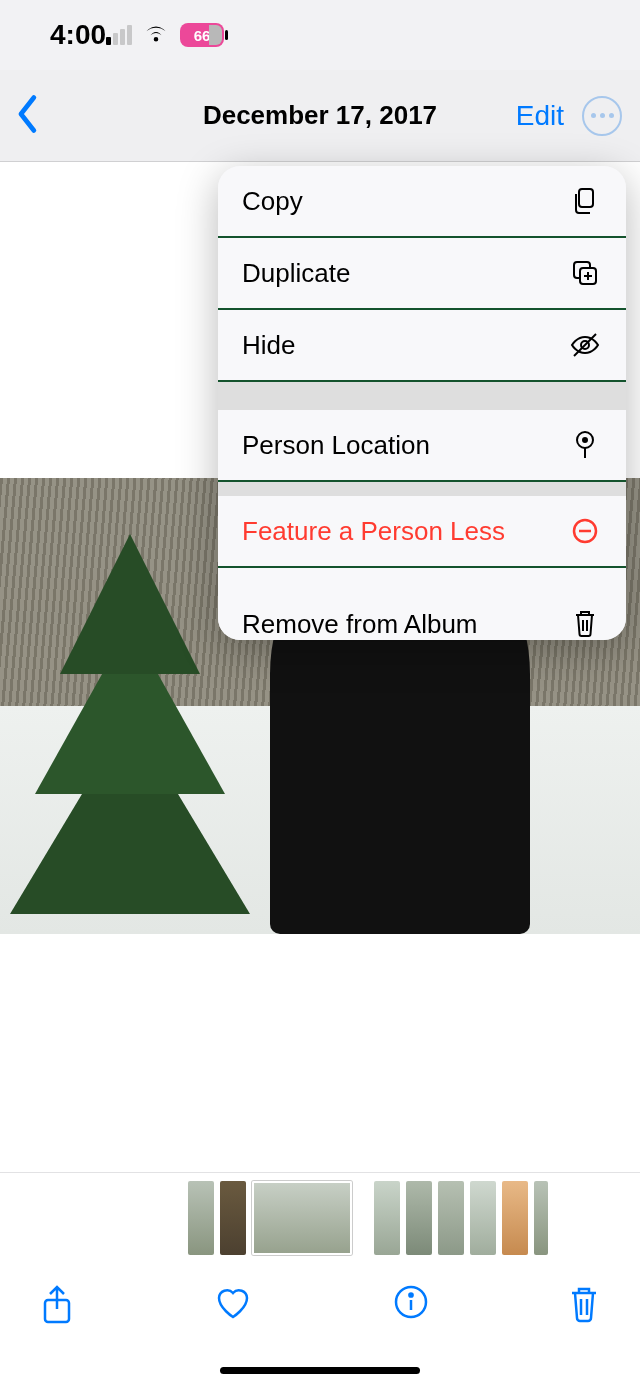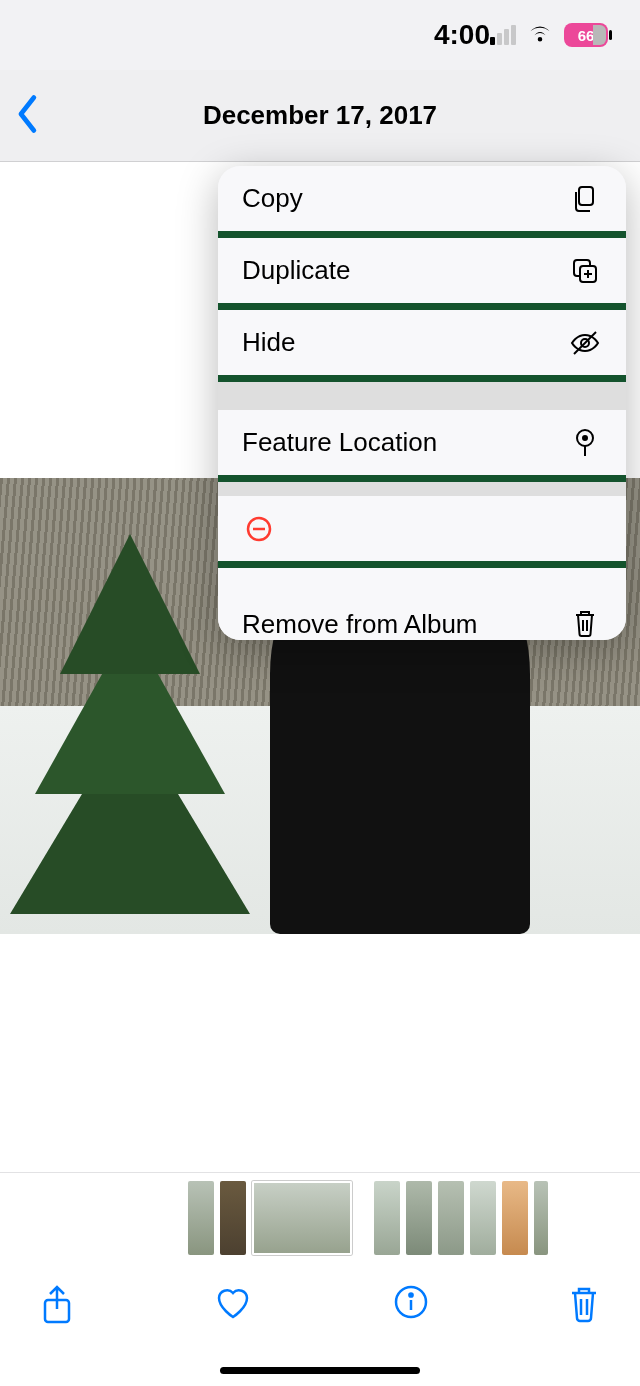--- a/index.html
+++ b/index.html
@@ -1,20 +1,20 @@
 <!DOCTYPE html>
 <html><head>
 <meta charset="utf-8">
 <style>
   * { box-sizing: border-box; margin: 0; padding: 0; }
   html, body { width: 640px; height: 1386px; font-family: -apple-system, "Helvetica Neue", Arial, sans-serif; background: #fff; }
   .screen { position: relative; width: 640px; height: 1386px; overflow: hidden; background: #f2f2f4; }
 
   
-  .status-bar { height: 70px; display: flex; align-items: center; justify-content: flex-end; padding: 0 32px 0 50px; font-weight: 600; font-size: 28px; }
+  .status-bar { height: 70px; display: flex; align-items: center; justify-content: flex-start; padding: 0 56px 0 50px; font-weight: 600; font-size: 28px; }
   .status-right { display: flex; align-items: center; gap: 10px; }
   .signal { display: flex; align-items: flex-end; gap: 2px; }
   .sig-bar { width: 5px; background: #c8c8c9; border-radius: 1px; }
   .sig-bar.on { background: #000; }
   .sb1 { height: 8px; } .sb2 { height: 12px; } .sb3 { height: 16px; } .sb4 { height: 20px; }
   .batt { display: inline-flex; align-items: center; }
   .batt-body { width: 44px; height: 24px; border-radius: 8px; background: #ec4899; position: relative; display:flex; align-items:center; justify-content:center; color:#fff; font-size:15px; font-weight:700; }
   .batt-body::after { content:""; position:absolute; right:-4px; top:7px; width:3px; height:10px; background:#000; border-radius:2px; }
   .batt-fill { position:absolute; right:2px; top:2px; bottom:2px; width:30%; background:#b8b8b8; border-radius:0 6px 6px 0; }
 
@@ -49,21 +49,21 @@
   .pine .tri { position:absolute; left:50%; transform:translateX(-50%); width:0; height:0; border-left:120px solid transparent; border-right:120px solid transparent; border-bottom:200px solid #2e5a2d; filter:brightness(.85); }
   .pine .tri.t2 { border-left-width:95px; border-right-width:95px; border-bottom-width:170px; bottom:130px; filter:brightness(.95);}
   .pine .tri.t3 { border-left-width:70px; border-right-width:70px; border-bottom-width:140px; bottom:250px; }
   .pine .tri.t1 { bottom:10px; }
   .person { position:absolute; bottom:0; left:270px; width:260px; height:380px; background:#111; border-radius:80px 80px 10px 10px / 120px 120px 10px 10px; }
   .person::before { content:""; position:absolute; top:-0px; left:60px; width:130px; height:80px; background:#1a1a1a; border-radius:60px 60px 40px 40px; }
 
   
   .menu { position:absolute; top:166px; right:14px; width:408px; background:#f4f4f6; border-radius:22px; box-shadow: 0 10px 40px rgba(0,0,0,.28); overflow:hidden; }
   .group-gap { height:14px; background:#dedede; }
-  .menu-item { display:flex; align-items:center; justify-content:space-between; padding: 0 24px; height:72px; background:#f8f8fa; border-bottom:7px solid #14532d; font-size:26px; }
+  .menu-item { display:flex; align-items:center; justify-content:space-between; padding: 0 24px; height:72px; background:#f8f8fa; border-bottom:2px solid #14532d; font-size:26px; }
   .menu-item:last-child { border-bottom:none;align-items:flex-end; }
   .menu-item.destructive { color:#ff3b30; }
   .mi-icon { width:34px; height:34px; display:flex; align-items:center; justify-content:center; color:#000; }
   .menu-item.destructive .mi-icon { color:#ff3b30; }
 
   
   .thumbs { position:absolute; bottom:124px; left:0; right:0; height:90px; background:#fff; border-top:1px solid #e2e2e4; display:flex; align-items:center; padding:0 8px; gap:6px; }
   .spacer-left { width:174px; flex:none; }
   .thumb { height:74px; flex:none; border-radius:2px; background:#b9c3b4; position:relative; overflow:hidden; }
   .th-a { width:26px; background:linear-gradient(#b8c2b6,#89957f); }
@@ -112,20 +112,28 @@
 
   <div class="nav">
     <span class="back-chevron">
       <svg width="28" height="40" viewBox="0 0 20 34">
           <path d="M15 3 4 17l11 14" stroke="#007aff" stroke-width="4" fill="none" stroke-linecap="round" stroke-linejoin="round"></path>
         </svg>
     </span>
     <div class="nav-center">
       <div class="nav-date">December 17, 2017</div>
     </div>
+    <div class="nav-right">
+      <span class="edit-link">Edit</span>
+      <span class="more-circle">
+        <span class="more-dot"></span>
+          <span class="more-dot"></span>
+          <span class="more-dot"></span>
+      </span>
+    </div>
   </div>
 
   <div class="photo-area">
     <div class="photo">
       <div class="sky"></div>
       <div class="trees-bg"></div>
       <div class="snow"></div>
       <div class="person"></div>
       <div class="pine">
         <div class="tri t1"></div>
@@ -165,33 +173,34 @@
           </svg>
       </span>
     </div>
 
     <div class="group-gap"></div>
 
 
     <div class="group-gap"></div>
 
     <div class="menu-item">
-      <span>Feature Location</span>
+      <span>Person Location</span>
       <span class="mi-icon">
         <svg width="28" height="30" viewBox="0 0 28 30" fill="none" stroke="#000" stroke-width="2">
             <circle cx="14" cy="10" r="8"></circle>
             <circle cx="14" cy="10" r="2" fill="#000"></circle>
             <path d="M14 18v10"></path>
           </svg>
       </span>
     </div>
 
     <div class="group-gap"></div>
 
     <div class="menu-item destructive">
+      <span>Feature a Person Less</span>
       <span class="mi-icon">
         <svg width="28" height="28" viewBox="0 0 28 28" fill="none" stroke="#ff3b30" stroke-width="2.5">
             <circle cx="14" cy="14" r="11"></circle>
             <path d="M8 14h12"></path>
           </svg>
       </span>
     </div>
     <div class="menu-item">
       <span>Remove from Album</span>
       <span class="mi-icon">

